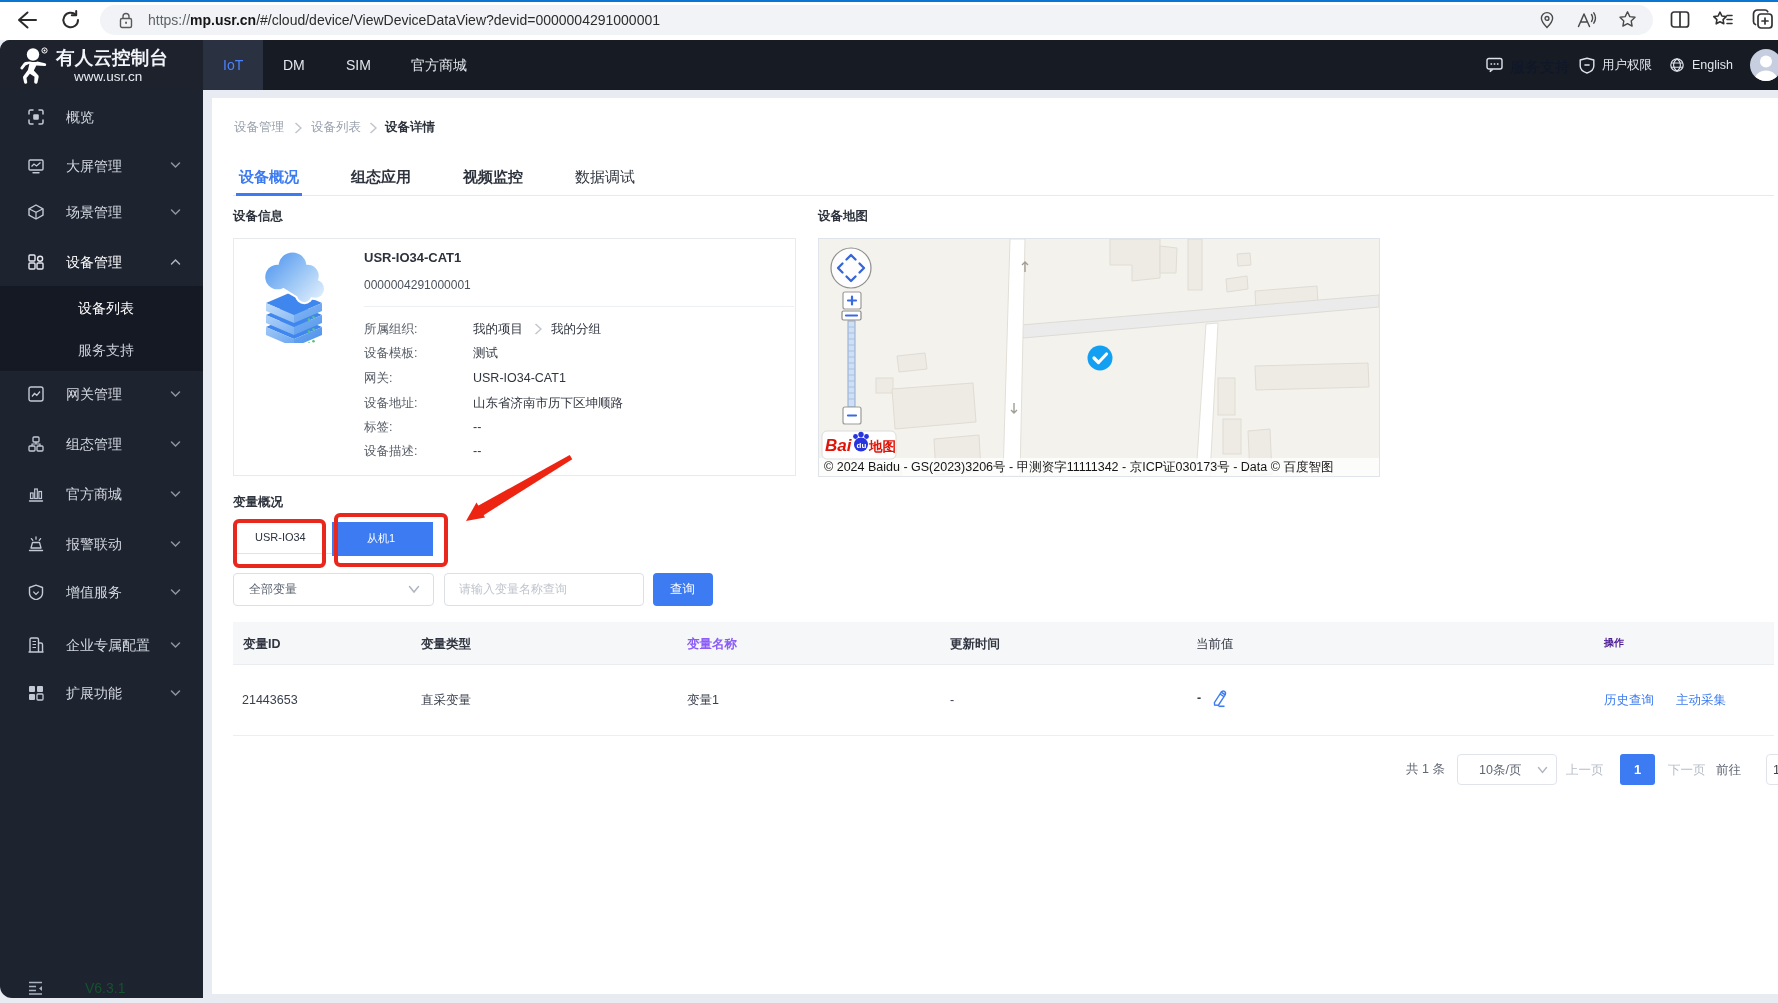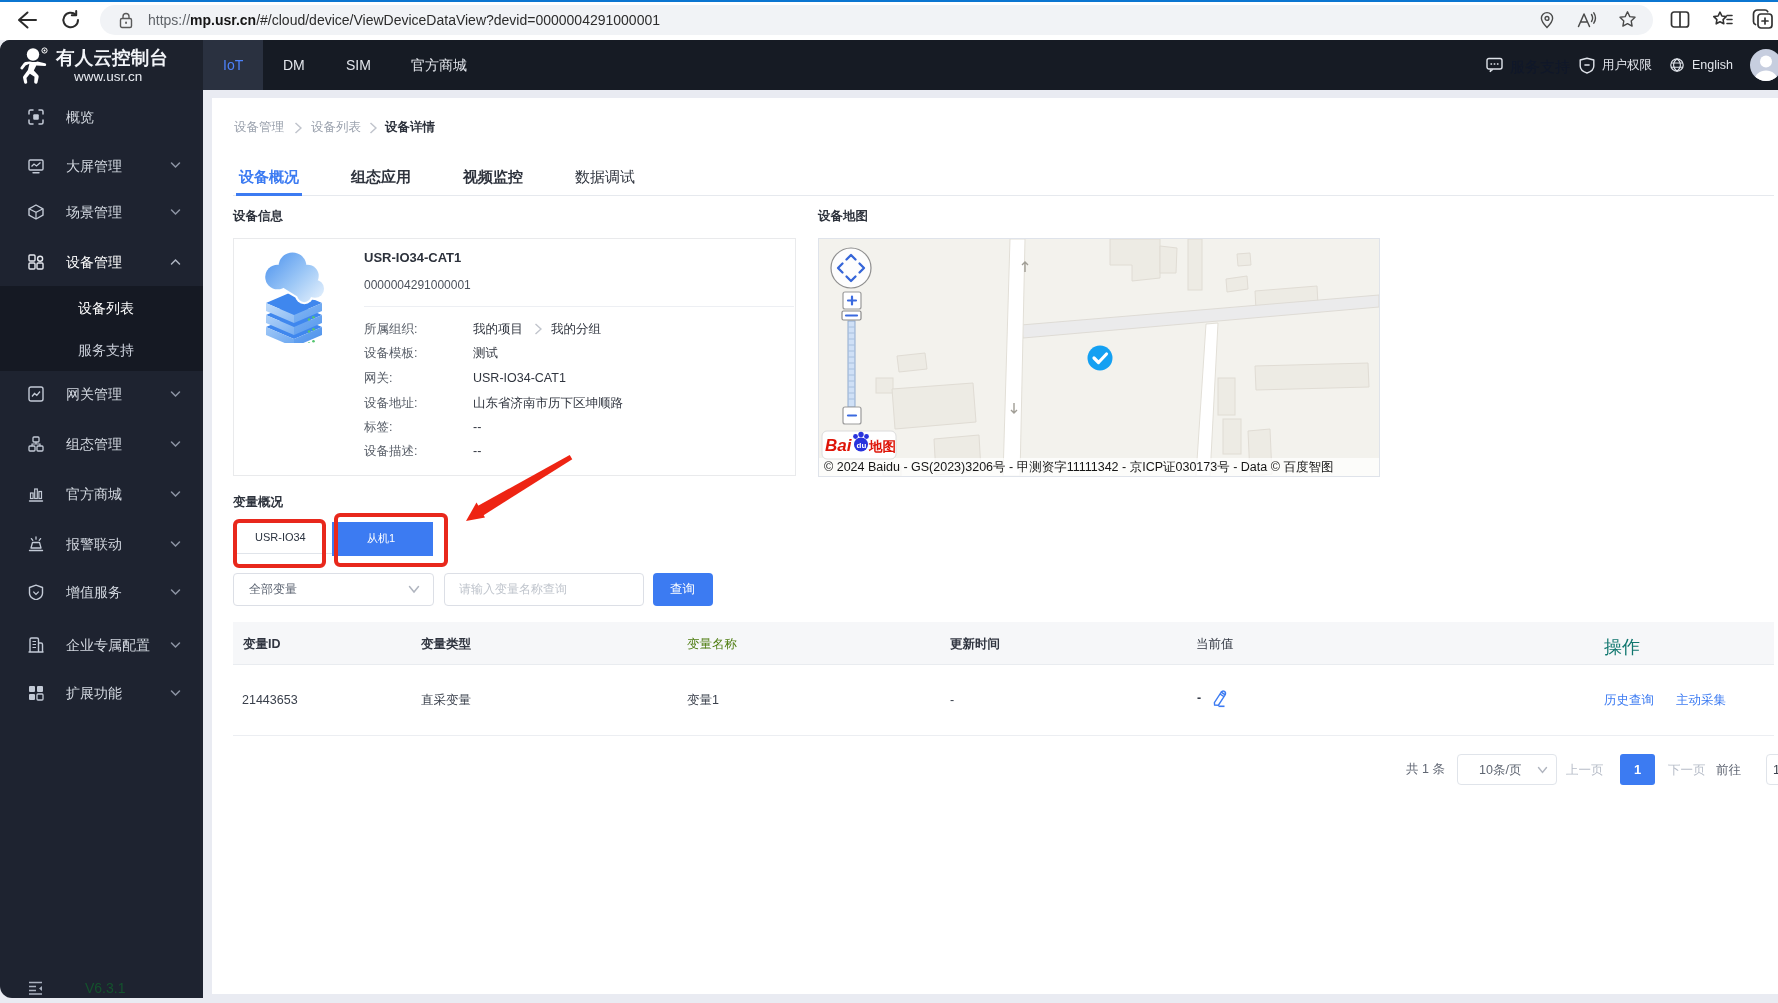--- a/index.html
+++ b/index.html
@@ -370,24 +370,24 @@
 <circle cx="39" cy="15.5" r="7" fill="#2832dd"></circle>
 <text x="34.5" y="18.5" font-size="8" font-weight="bold" fill="#fff" font-family="Liberation Sans,sans-serif">du</text>
 <text x="47" y="22" font-size="13.5" font-weight="bold" fill="#de1408" font-family="Liberation Sans,sans-serif">地图</text>
 </g>
 </svg>
 </div>
 
 <div class="abs" style="left:233px;top:622px;width:1541px;height:43px;background:#f6f7f9;border-bottom:1px solid #e9ecf0;box-sizing:border-box"></div>
 <div class="t" style="left:243px;top:638px;font-size:12.5px;font-weight:bold;color:#303540">变量ID</div>
 <div class="t" style="left:421px;top:638px;font-size:12.5px;font-weight:bold;color:#303540">变量类型</div>
-<div class="t" style="left:687px;top:638px;font-size:12.5px;font-weight:normal;color:#4d7c0f">变量名称</div>
+<div class="t" style="left:687px;top:638px;font-size:12.5px;font-weight:bold;color:#8b5cf6">变量名称</div>
 <div class="t" style="left:950px;top:638px;font-size:12.5px;font-weight:bold;color:#303540">更新时间</div>
 <div class="t" style="left:1196px;top:638px;font-size:12.5px;font-weight:normal;color:#303540">当前值</div>
-<div class="t" style="left:1604px;top:638px;font-size:18px;font-weight:normal;color:#0f766e">操作</div>
+<div class="t" style="left:1604px;top:638px;font-size:10px;font-weight:bold;color:#4c1d95">操作</div>
 <div class="t" style="left:242px;top:694px;font-size:12.5px;color:#3a404c">21443653</div>
 <div class="t" style="left:421px;top:694px;font-size:12.5px;color:#3a404c">直采变量</div>
 <div class="t" style="left:687px;top:694px;font-size:12.5px;color:#3a404c">变量1</div>
 <div class="t" style="left:950px;top:694px;font-size:12.5px;color:#3a404c">-</div>
 <div class="t" style="left:1197px;top:692px;font-size:12.5px;font-weight:bold;color:#3a404c">-</div>
 <svg class="abs" style="left:1211px;top:689px" width="19" height="20" viewBox="0 0 19 20">
     <g stroke="#3c7bf2" stroke-width="1.4" fill="none">
       <path d="M10.2 3.2l4 2.6-6.8 10.4-3.8-.1-.2-2.5Z M9 5l4 2.6"></path>
       <path d="M10.2 3.2c.8-1.2 1.9-1.7 3.2-.9 1.3.9 1.4 2.1.8 3.5"></path>
     </g>

